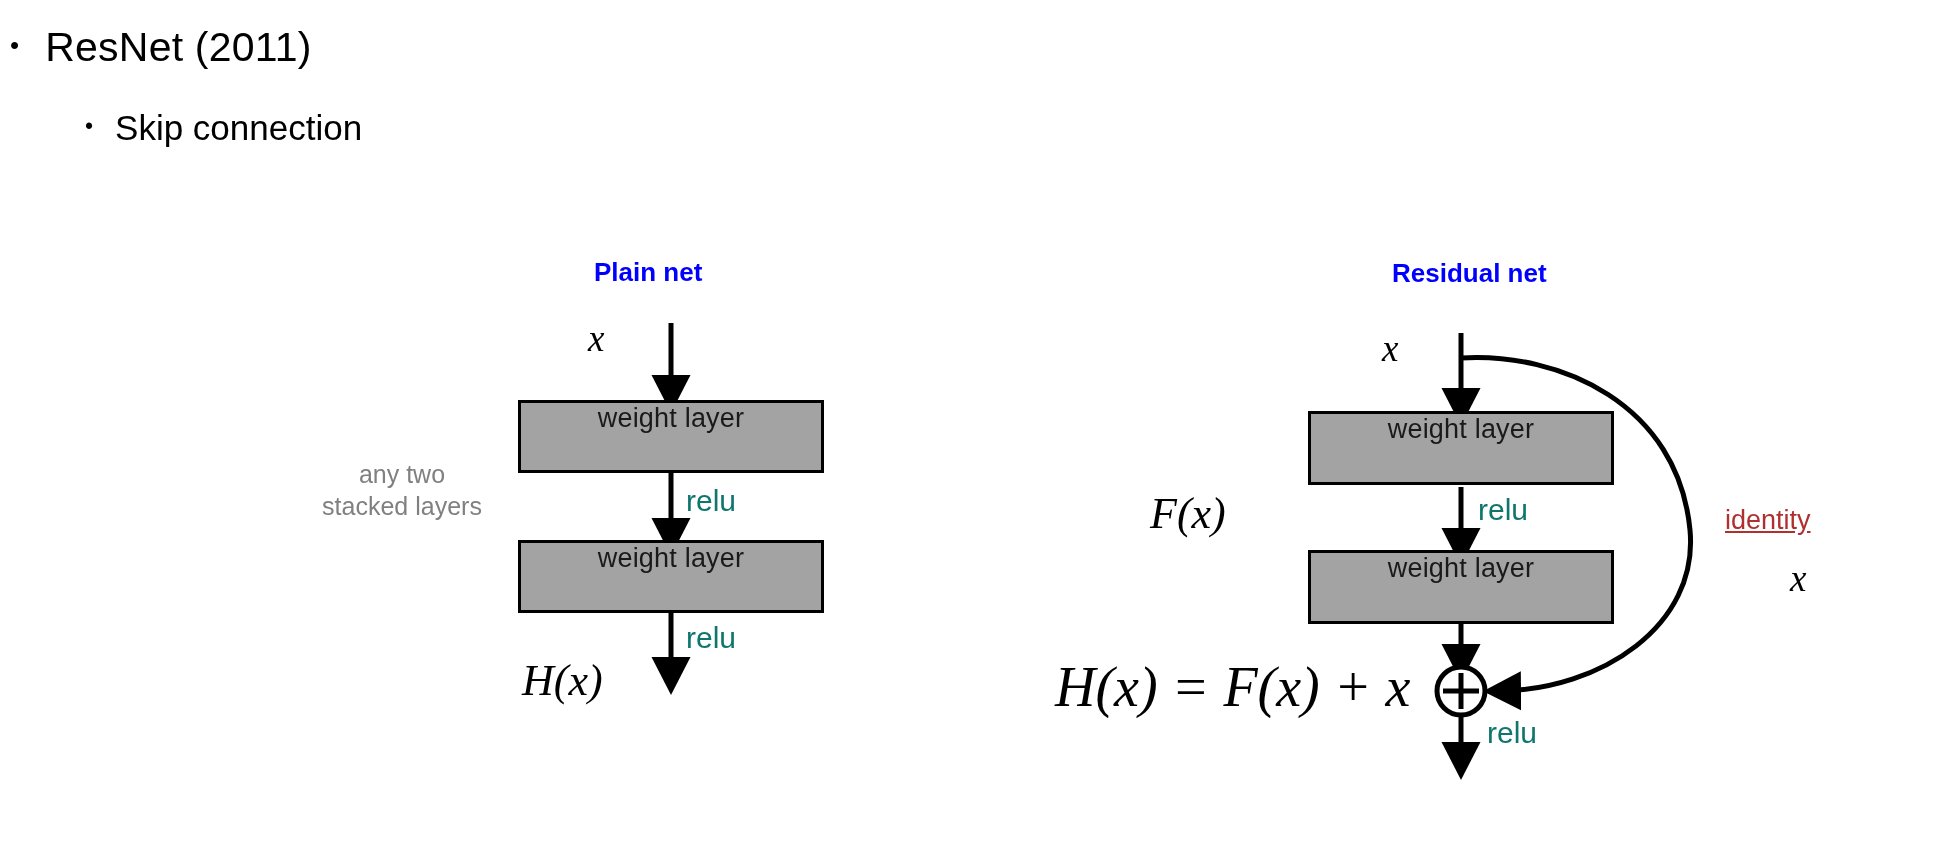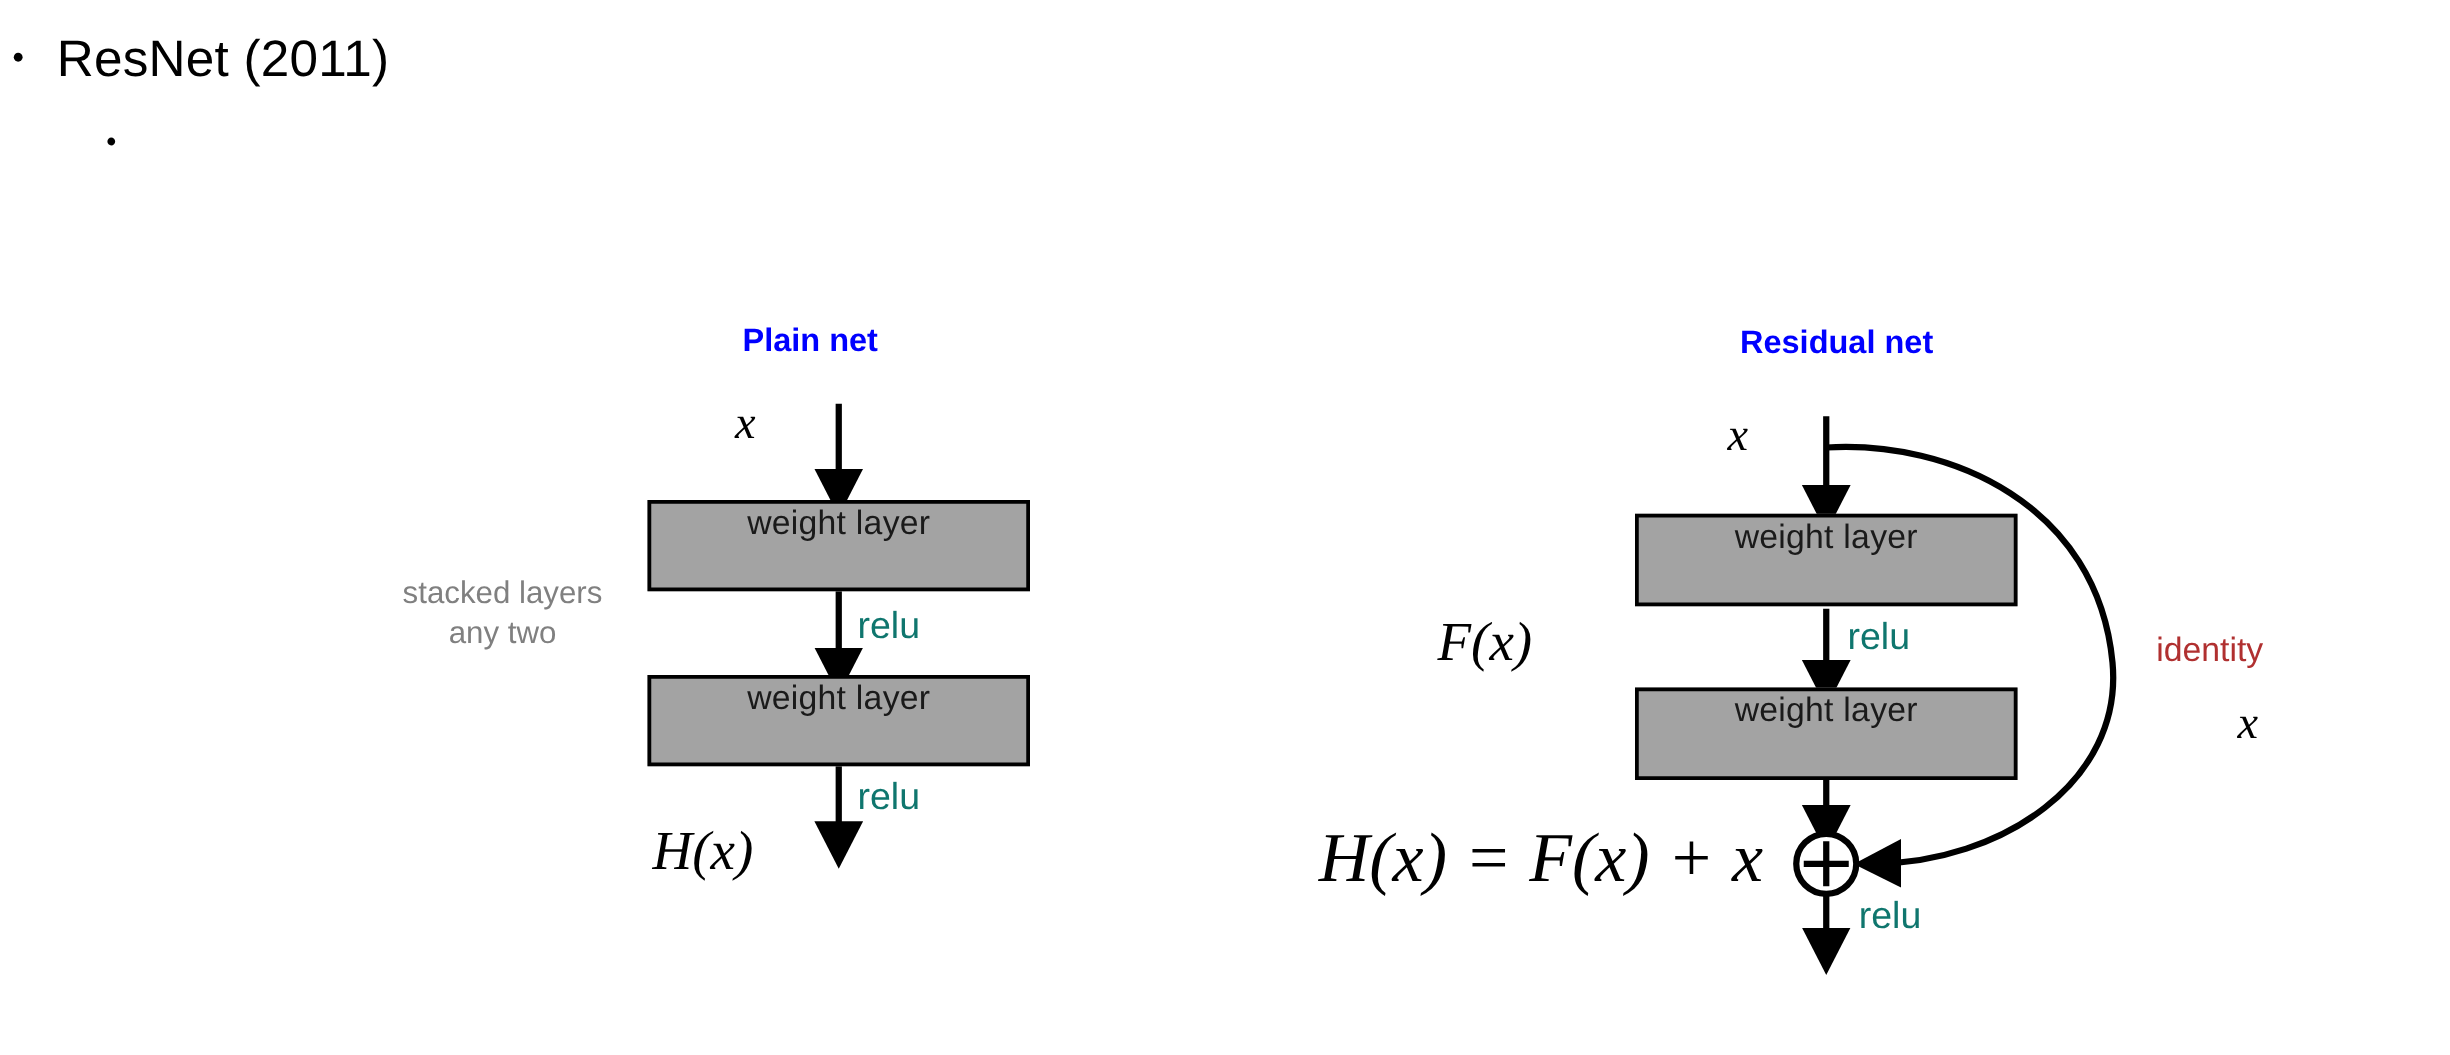--- a/index.html
+++ b/index.html
@@ -108,20 +108,21 @@
     color: #808080;
     text-align: center;
     white-space: nowrap;
   }
 
   .identity-label {
     position: absolute;
     font-size: 27px;
     color: #b03030;
     white-space: nowrap;
+    text-decoration: underline;
   }
 
   svg.arrows {
     position: absolute;
     left: 0;
     top: 0;
     width: 1960px;
     height: 844px;
     overflow: visible;
   }
@@ -129,20 +130,21 @@
 </head>
 <body>
 
 <div class="bullet-l1">
   <span class="dot">•</span>
   <span>ResNet (2011)</span>
 </div>
 
 <div class="bullet-l2">
   <span class="dot">•</span>
+  <span>Skip connection</span>
 </div>
 
 <div class="diagram">
 
   <svg class="arrows" viewBox="0 0 1960 844">
     <defs>
       <marker id="ah" markerWidth="9" markerHeight="9" refX="4.2" refY="4.5" orient="auto" markerUnits="strokeWidth">
         <path d="M0,0.6 L0,8.4 L7.6,4.5 z" fill="#000000"></path>
       </marker>
     </defs>
@@ -166,22 +168,22 @@
     <circle cx="1461" cy="691" r="24" fill="#ffffff" stroke="#000000" stroke-width="5"></circle>
     <line x1="1461" y1="673" x2="1461" y2="709" stroke="#000000" stroke-width="5"></line>
     <line x1="1443" y1="691" x2="1479" y2="691" stroke="#000000" stroke-width="5"></line>
   </svg>
 
   <div class="net-title" style="left:594px; top:257px;">Plain net</div>
 
   <div class="math" style="left:588px; top:317px; font-size:37px;">x</div>
 
   <div class="note-gray" style="left:292px; top:458px; width:220px;">
+    <div>any two</div>
     <div>stacked layers</div>
-    <div>any two</div>
   </div>
 
   <div class="wbox" style="left:518px; top:400px; width:306px; height:73px;">
     <span>weight layer</span>
   </div>
 
   <div class="label-relu" style="left:686px; top:484px;">relu</div>
 
   <div class="wbox" style="left:518px; top:540px; width:306px; height:73px;">
     <span>weight layer</span>

